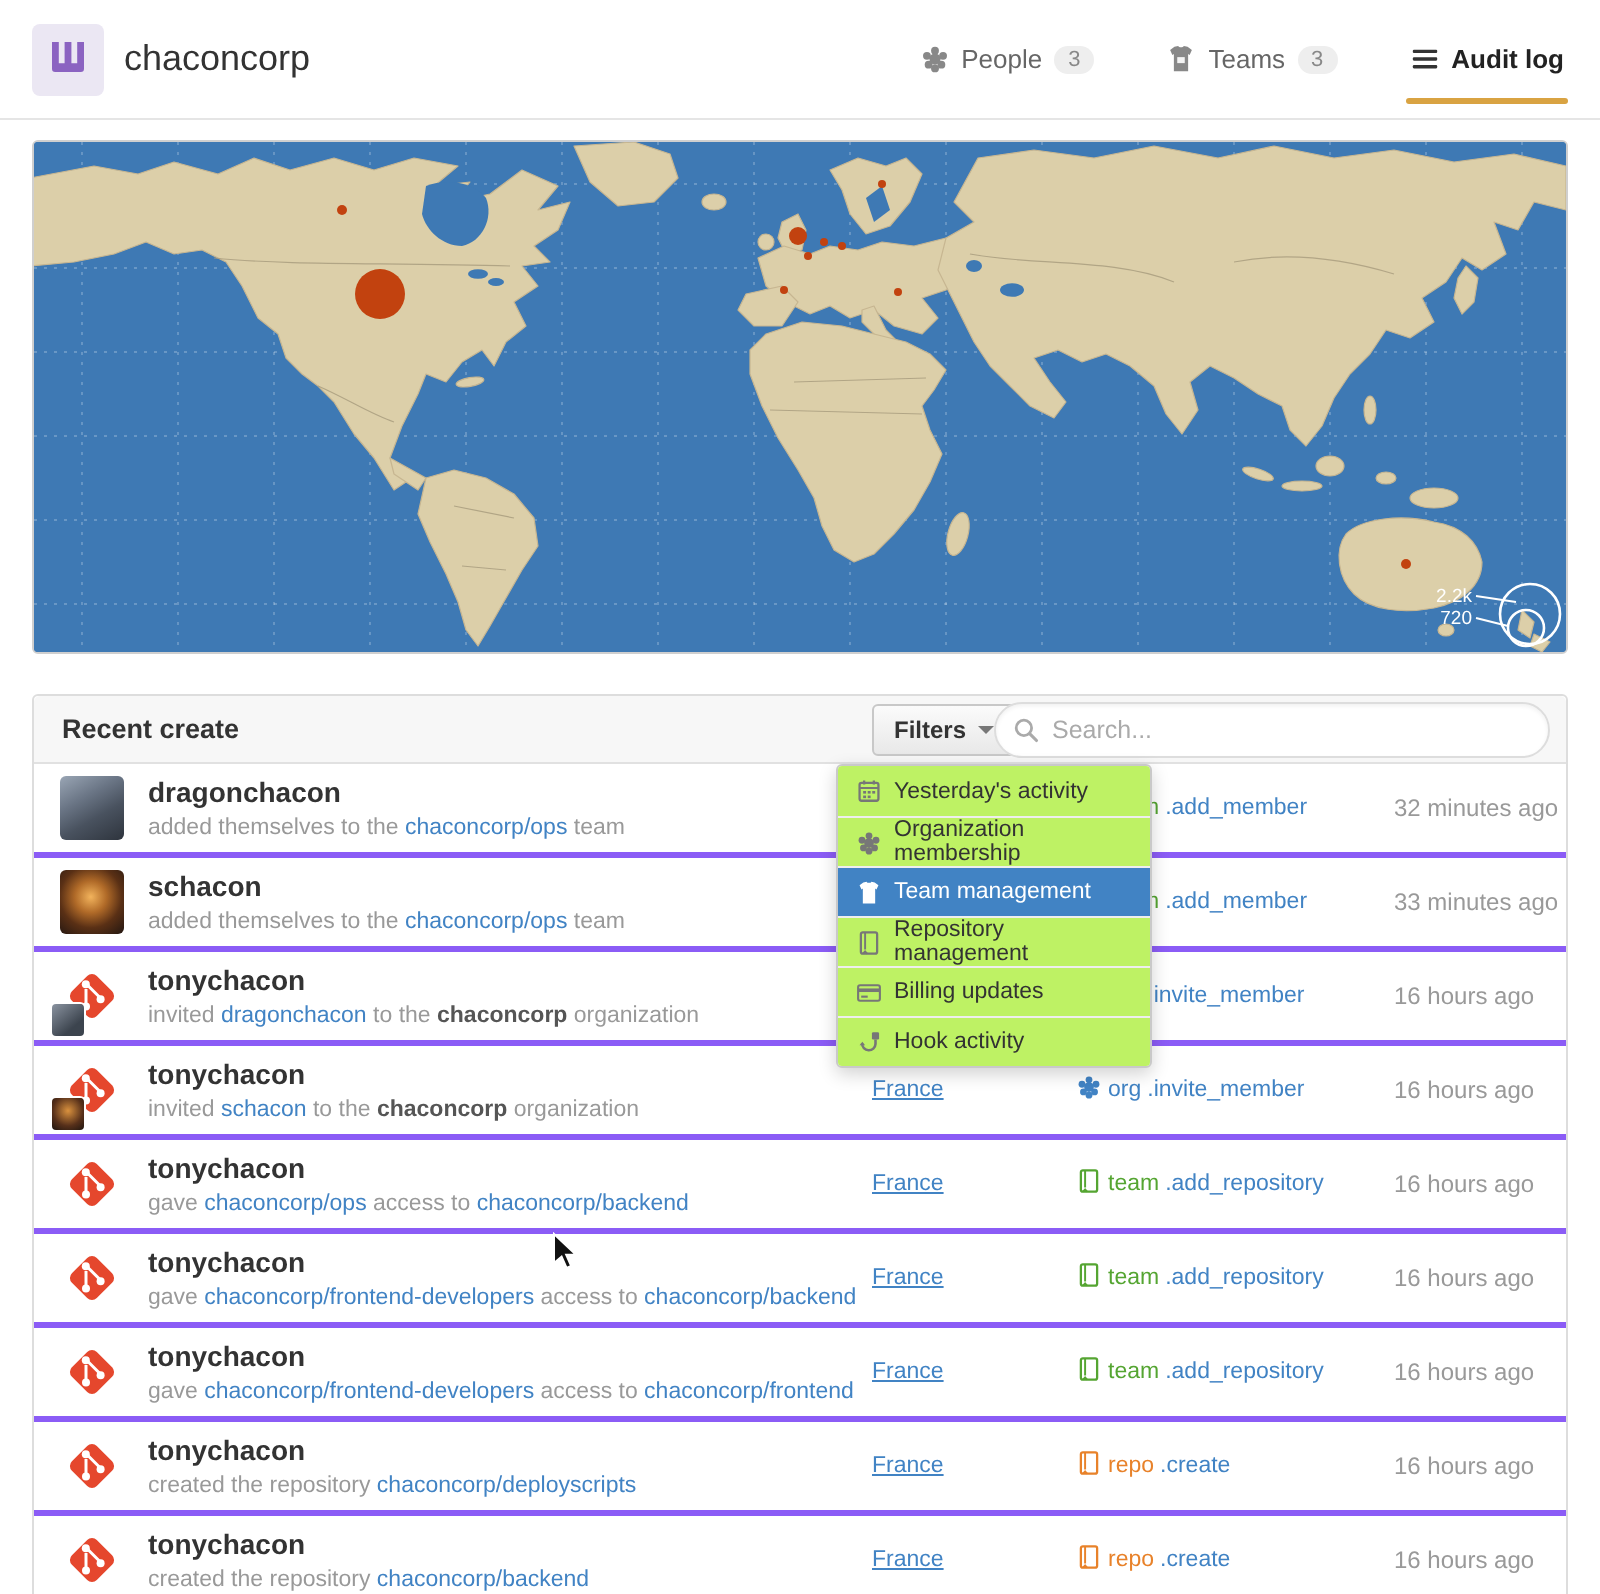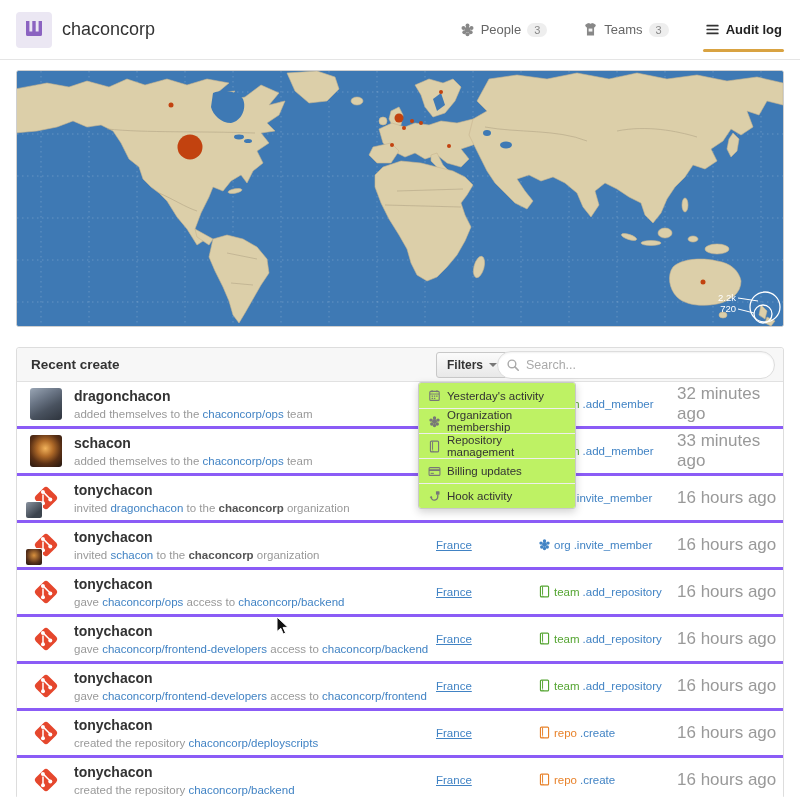--- a/index.html
+++ b/index.html
@@ -68,21 +68,21 @@
   .d-bold { color: #555; font-weight: bold; }
   .loc-col { width: 102px; flex: none; font-size: 11.5px; }
   .loc-link { color: #4183c4; cursor: pointer; text-decoration: underline; }
   .event-col { width: 139px; flex: none; display: flex; align-items: center; gap: 4px; font-size: 11.5px; }
   .event-col svg { flex: none; }
   .cat-team .ev-ic, .cat-team .ev-prefix { color: #55a532; }
   .cat-org .ev-ic, .cat-org .ev-prefix { color: #4183c4; }
   .cat-repo .ev-ic, .cat-repo .ev-prefix { color: #e8822a; }
   .ev-rest { color: #4183c4; }
   .event-link { cursor: pointer; display: flex; align-items: center; gap: 3px; }
-  .time-col { flex: 1; font-size: 17px; color: #999; }
+  .time-col { flex: 1; font-size: 12px; color: #999; margin-left: 20px; }
 
   
   .dropdown { position: absolute; left: 401px; top: 34px; width: 158px; background: #fff;
     border: 1px solid #c9c9c9; border-radius: 3px; box-shadow: 0 3px 9px rgba(0,0,0,.18);
     z-index: 50; overflow: hidden; }
   .dropdown-item { height: 25px; display: flex; align-items: center; gap: 6px; padding: 0 9px;
     font-size: 11.5px; color: #333; cursor: pointer; background: #bef264; }
   .dropdown-item + .dropdown-item { border-top: 1px solid #eee; }
   .dropdown-item .dicon { color: #777; display: flex; flex: none; }
   .dropdown-item.selected { background: #4183c4; color: #fff; }
@@ -579,20 +579,28 @@
         <span class="dlabel">Yesterday's activity</span>
       </div>
       <div class="dropdown-item">
         <span class="dicon">
           <svg width="13" height="13" viewBox="0 0 16 16">
             <use href="#organization-icon"></use>
           </svg>
         </span>
         <span class="dlabel">Organization membership</span>
       </div>
+      <div class="dropdown-item selected">
+        <span class="dicon">
+          <svg width="13" height="13" viewBox="0 0 16 16">
+            <use href="#jersey-icon"></use>
+          </svg>
+        </span>
+        <span class="dlabel">Team management</span>
+      </div>
       <div class="dropdown-item">
         <span class="dicon">
           <svg width="13" height="13" viewBox="0 0 16 16">
             <use href="#repo-icon"></use>
           </svg>
         </span>
         <span class="dlabel">Repository management</span>
       </div>
       <div class="dropdown-item">
         <span class="dicon">

